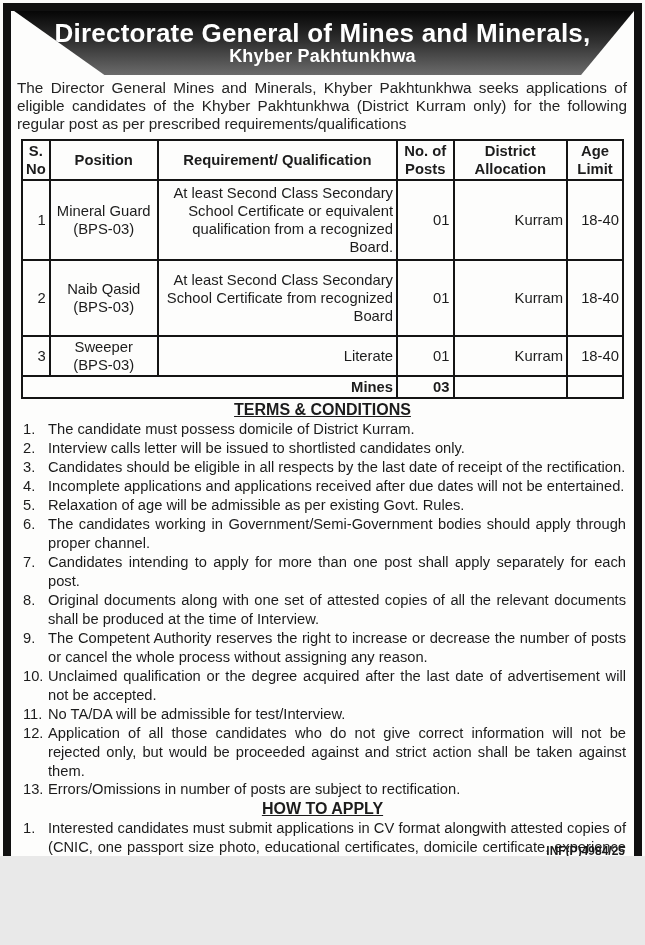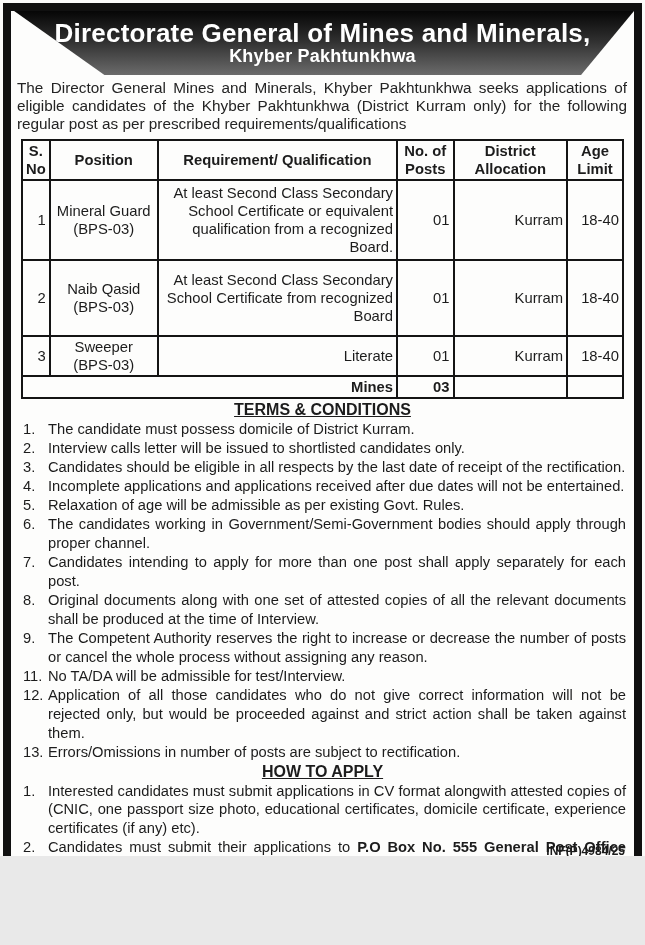--- a/index.html
+++ b/index.html
@@ -173,20 +173,24 @@
         </div>
       <div class="item">
           <span class="num">8.</span>
           <span class="txt">Original documents along with one set of attested copies of all the relevant documents shall be produced at the time of Interview.</span>
         </div>
       <div class="item">
           <span class="num">9.</span>
           <span class="txt">The Competent Authority reserves the right to increase or decrease the number of posts or cancel the whole process without assigning any reason.</span>
         </div>
       <div class="item">
+          <span class="num">10.</span>
+          <span class="txt">Unclaimed qualification or the degree acquired after the last date of advertisement will not be accepted.</span>
+        </div>
+      <div class="item">
           <span class="num">11.</span>
           <span class="txt">No TA/DA will be admissible for test/Interview.</span>
         </div>
       <div class="item">
           <span class="num">12.</span>
           <span class="txt">Application of all those candidates who do not give correct information will not be rejected only, but would be proceeded against and strict action shall be taken against them.</span>
         </div>
       <div class="item">
           <span class="num">13.</span>
           <span class="txt">Errors/Omissions in number of posts are subject to rectification.</span>

